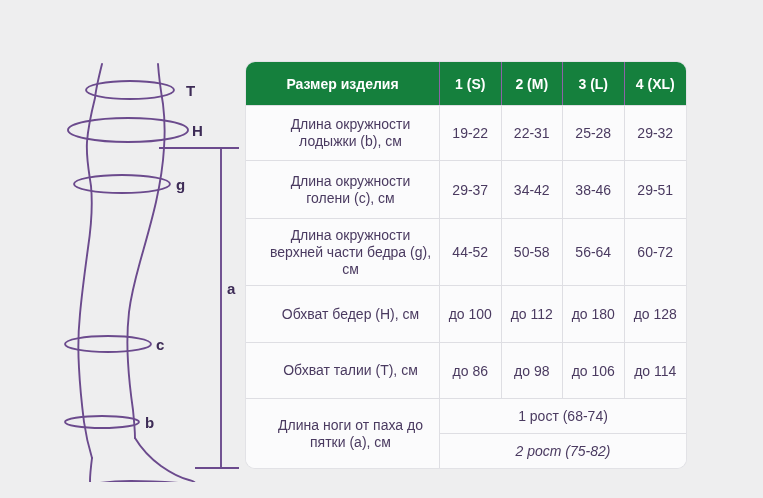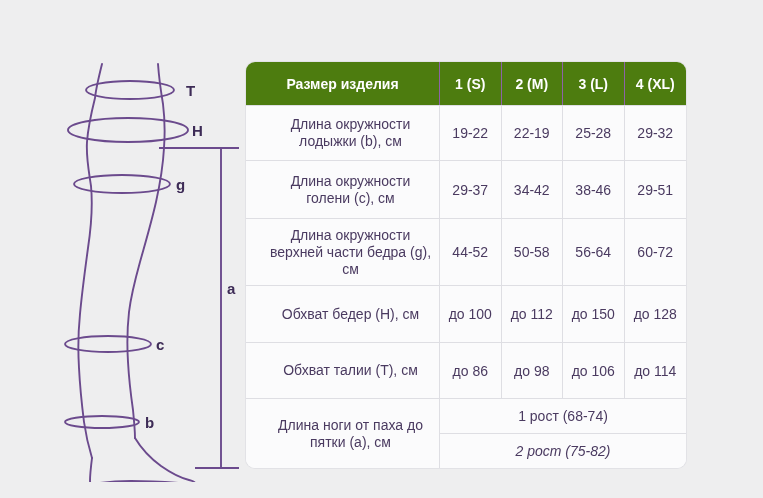--- a/index.html
+++ b/index.html
@@ -67,21 +67,21 @@
     table-layout: fixed;
     background: #fbfbfc;
     border-radius: 9px;
     box-shadow: 0 0 0 1px #e2e2e6;
     overflow: hidden;
   }
   #size-table col.c-name  { width: 194px; }
   #size-table col.c-size  { width: 61.5px; }
 
   #size-table thead th {
-    background: #4d7c0f;
+    background: #15803d;
     color: #ffffff;
     font-size: 14px;
     font-weight: bold;
     height: 43px;
     padding: 0 6px;
     text-align: center;
     border-right: 1px solid #8d62a8;
     box-sizing: border-box;
   }
   #size-table thead th:last-child { border-right: none; }
@@ -198,21 +198,21 @@
         <th>1 (S)</th>
         <th>2 (M)</th>
         <th>3 (L)</th>
         <th>4 (XL)</th>
       </tr>
     </thead>
     <tbody>
       <tr class="r1">
         <td class="cell-name">Длина окружности лодыжки (b), см</td>
         <td class="cell-val">19-22</td>
-        <td class="cell-val">22-19</td>
+        <td class="cell-val">22-31</td>
         <td class="cell-val">25-28</td>
         <td class="cell-val">29-32</td>
       </tr>
       <tr class="r2">
         <td class="cell-name">Длина окружности голени (c), см</td>
         <td class="cell-val">29-37</td>
         <td class="cell-val">34-42</td>
         <td class="cell-val">38-46</td>
         <td class="cell-val">29-51</td>
       </tr>
@@ -220,21 +220,21 @@
         <td class="cell-name">Длина окружности верхней части бедра (g), см</td>
         <td class="cell-val">44-52</td>
         <td class="cell-val">50-58</td>
         <td class="cell-val">56-64</td>
         <td class="cell-val">60-72</td>
       </tr>
       <tr class="r4">
         <td class="cell-name">Обхват бедер (H), см</td>
         <td class="cell-val">до 100</td>
         <td class="cell-val">до 112</td>
-        <td class="cell-val">до 150</td>
+        <td class="cell-val">до 180</td>
         <td class="cell-val">до 128</td>
       </tr>
       <tr class="r5">
         <td class="cell-name">Обхват талии (T), см</td>
         <td class="cell-val">до 86</td>
         <td class="cell-val">до 98</td>
         <td class="cell-val">до 106</td>
         <td class="cell-val">до 114</td>
       </tr>
       <tr class="r6a">

